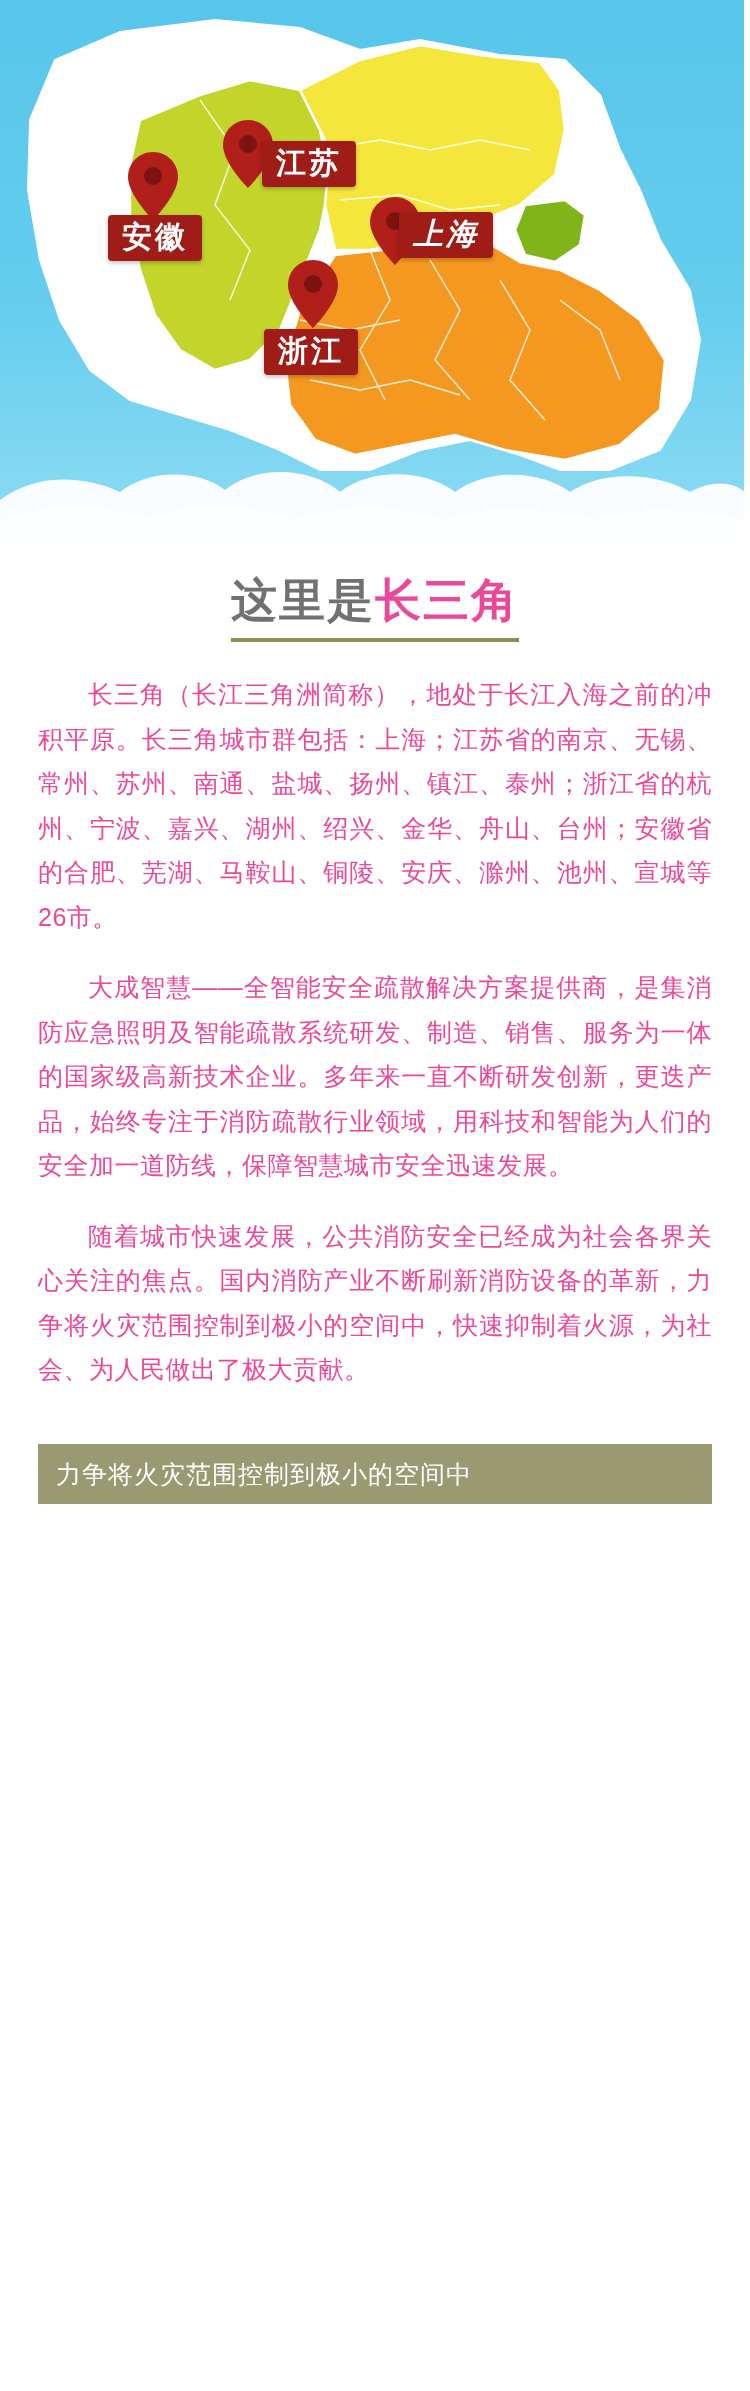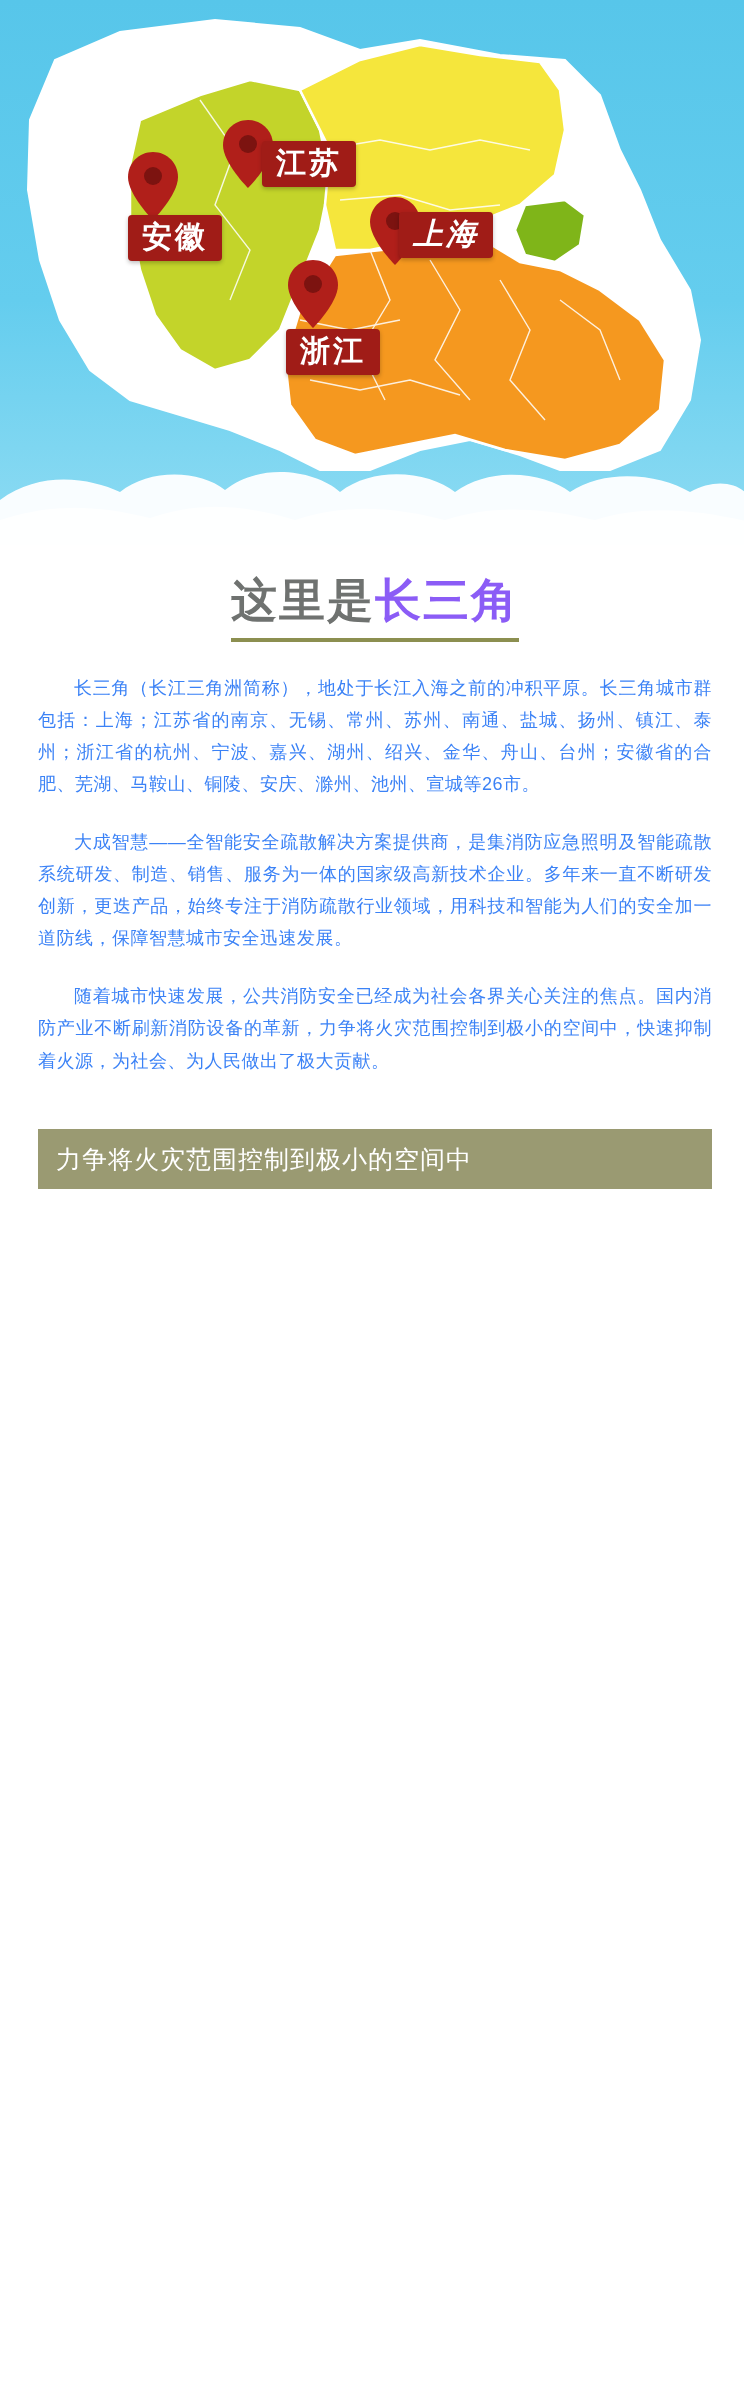--- a/index.html
+++ b/index.html
@@ -60,30 +60,30 @@
   .title {
     display: inline-block;
     font-size: 46px;
     line-height: 1.2;
     letter-spacing: 2px;
     font-weight: bold;
     padding-bottom: 10px;
     border-bottom: 4px solid #8c8f50;
   }
   .title .t-gray { color: #6f7270; }
-  .title .t-olive { color: #8b5cf6; }
+  .title .t-olive { color: #ec4899; }
 
   
   .content {
     padding: 30px 38px 10px 38px;
   }
   .para {
-    font-size: 18px;
+    font-size: 25px;
     line-height: 1.78;
-    color: #3b82f6;
+    color: #ec4899;
     text-align: justify;
     text-indent: 2em;
     margin: 0 0 26px 0;
     letter-spacing: 0.5px;
   }
 
   
   .footer-bar {
     margin: 16px 38px 0 38px;
     background: #9a9a72;
@@ -171,23 +171,23 @@
       </svg>
     </div>
     <div class="pin" style="left:286px; top:258px;">
       <svg width="54" height="72" viewBox="0 0 54 72">
         <path d="M27,2 C13,2 2,13 2,27 C2,45 27,70 27,70 C27,70 52,45 52,27 C52,13 41,2 27,2 Z" fill="#b01f1a"></path>
         <circle cx="27" cy="26" r="9" fill="#7c1310"></circle>
       </svg>
     </div>
 
     <div class="label-box" style="left:262px; top:141px;">江苏</div>
-    <div class="label-box" style="left:128px; top:215px;">安徽</div>
+    <div class="label-box" style="left:108px; top:215px;">安徽</div>
     <div class="label-box" style="left:399px; top:212px;font-style:italic;">上海</div>
-    <div class="label-box" style="left:286px; top:329px;">浙江</div>
+    <div class="label-box" style="left:264px; top:329px;">浙江</div>
   </div>
 
   <div class="title-wrap">
     <div class="title">
       <span class="t-gray">这里是</span><span class="t-olive">长三角</span>
     </div>
   </div>
 
   <div class="content">
     <p class="para">长三角（长江三角洲简称），地处于长江入海之前的冲积平原。长三角城市群包括：上海；江苏省的南京、无锡、常州、苏州、南通、盐城、扬州、镇江、泰州；浙江省的杭州、宁波、嘉兴、湖州、绍兴、金华、舟山、台州；安徽省的合肥、芜湖、马鞍山、铜陵、安庆、滁州、池州、宣城等26市。</p>

